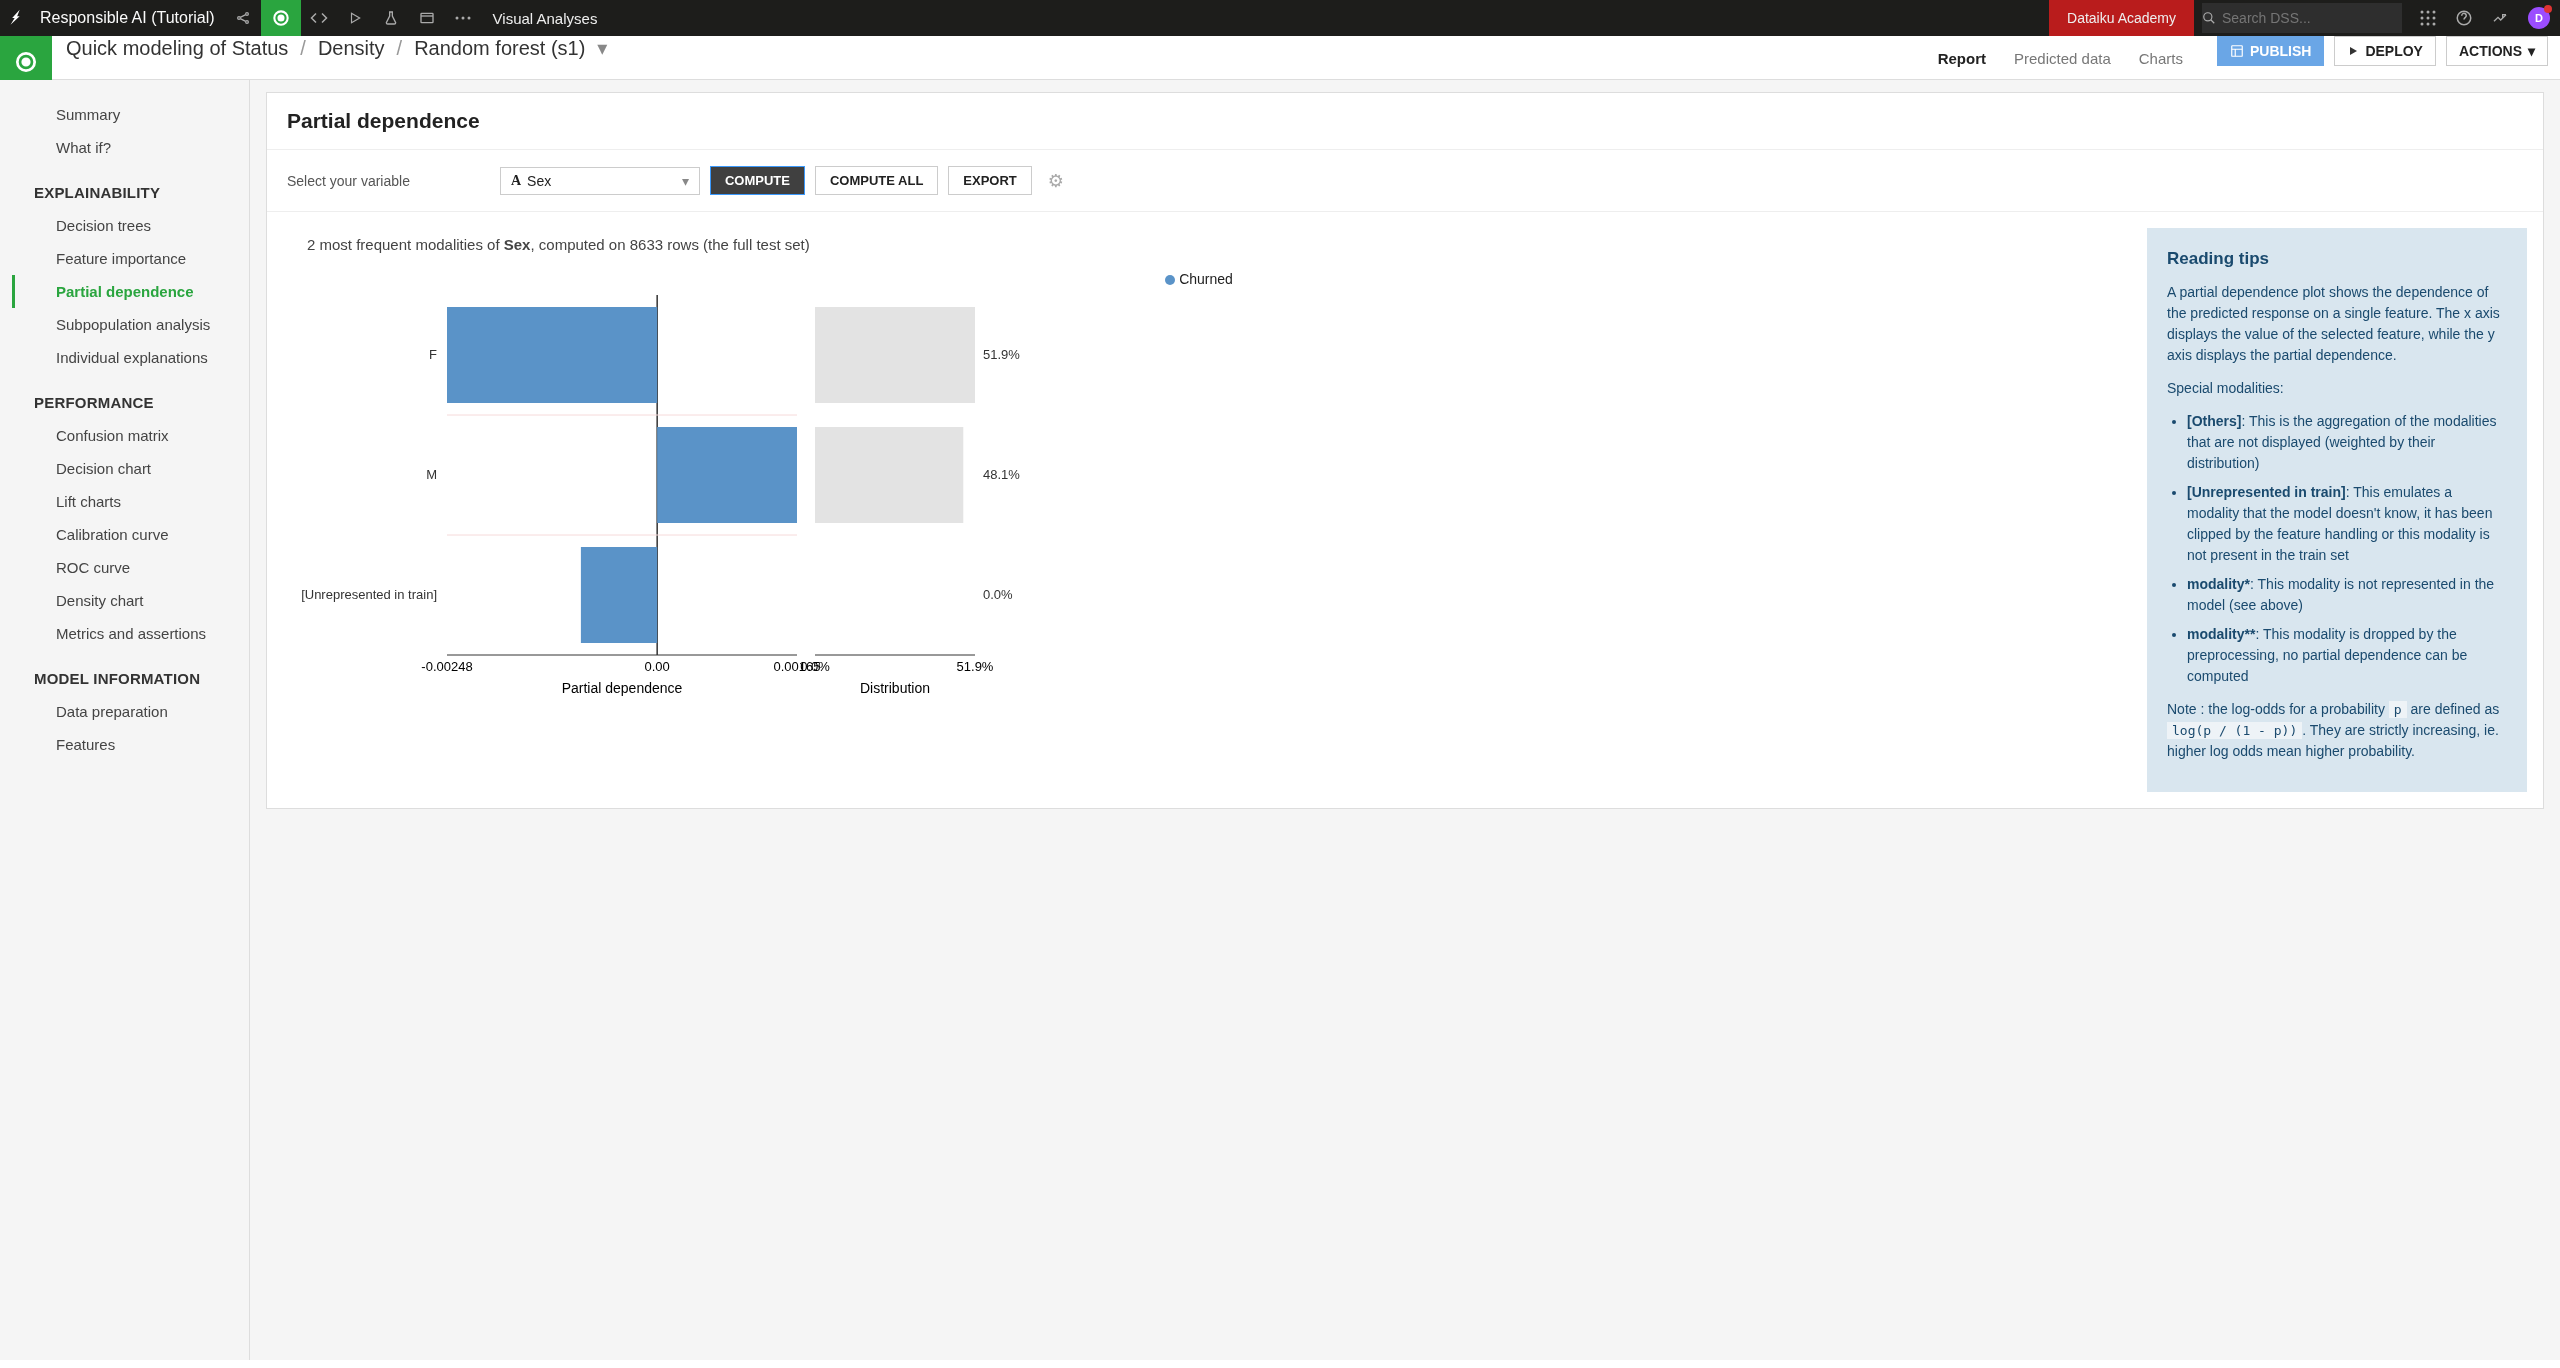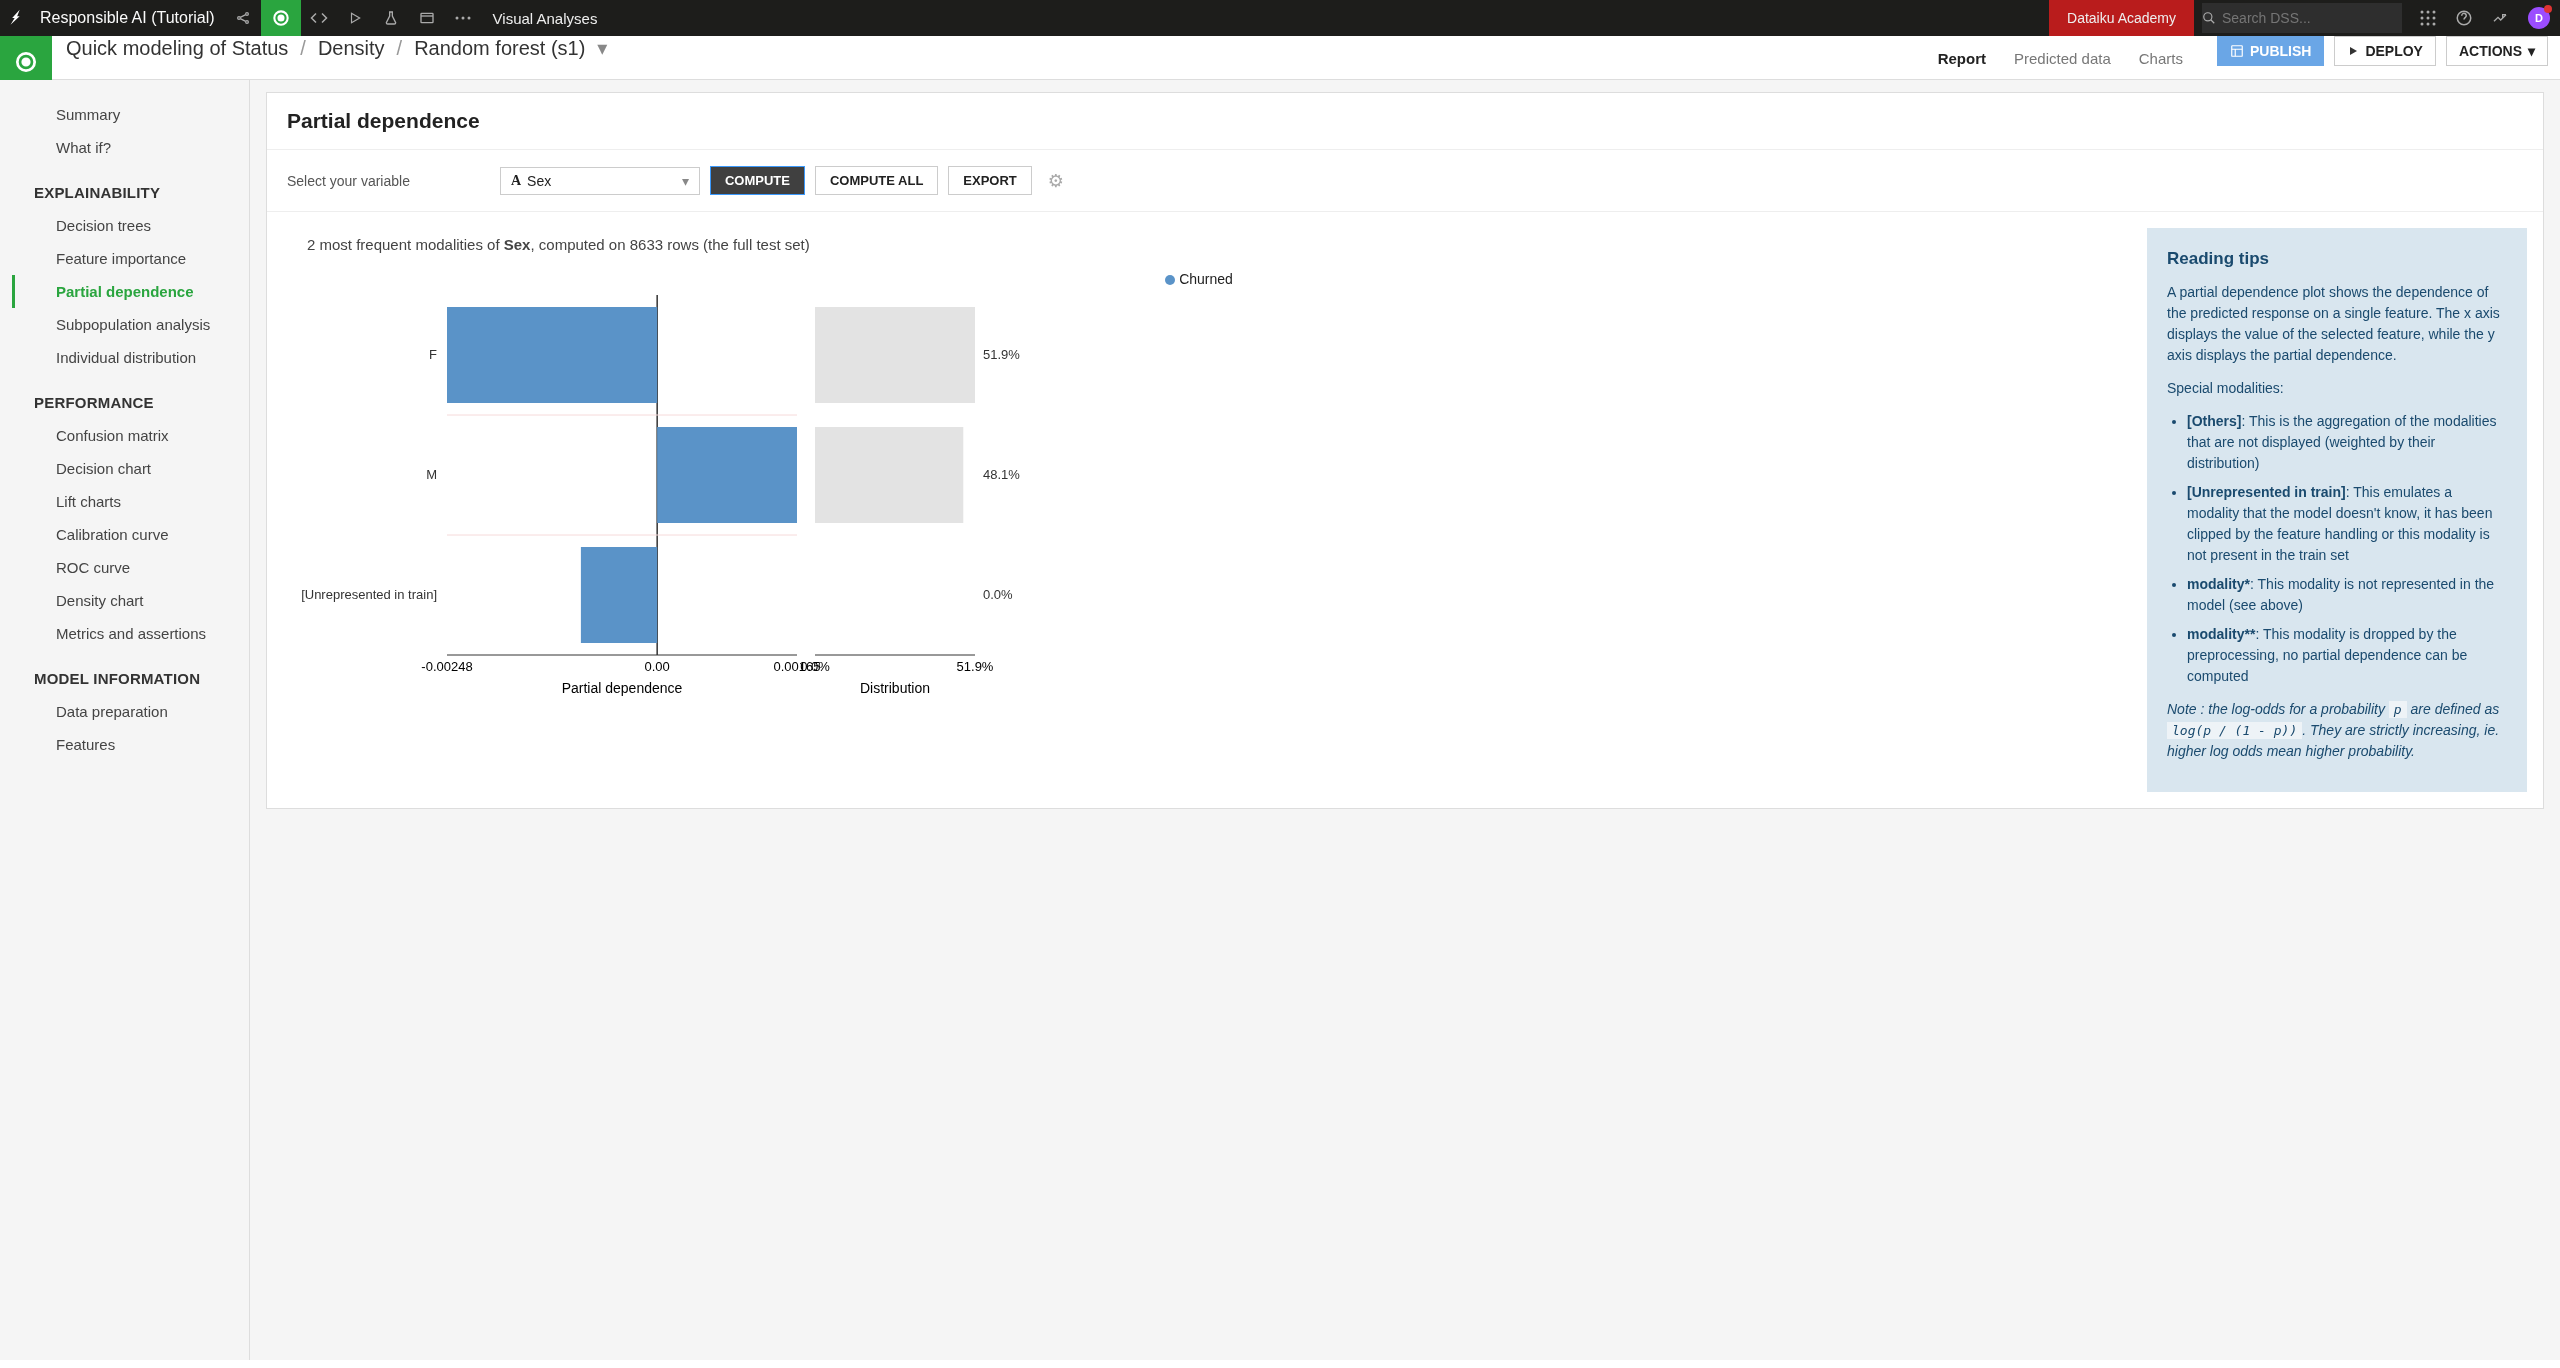--- a/index.html
+++ b/index.html
@@ -59,21 +59,21 @@
 .legend { text-align: center; margin-bottom: 8px; }
 .legend .dot { display: inline-block; width: 10px; height: 10px; border-radius: 50%; background: #5a93c8; margin-right: 4px; vertical-align: middle; }
 .barsvg { display: block; }
 
 .tips { width: 380px; margin: 16px; background: #d9e6ef; padding: 18px 20px; color: #1a4a6e; font-size: 14px; line-height: 1.5; }
 .tips h2 { font-size: 17px; font-weight: 600; margin-bottom: 10px; }
 .tips p { margin-bottom: 12px; }
 .tips ul { padding-left: 20px; margin-bottom: 12px; }
 .tips ul li { margin-bottom: 8px; }
 .tips .code { background: #eef3f7; padding: 1px 5px; font-family: monospace; font-size: 13px; }
-.tips .note { font-style: italic; }
+.tips .note { }
 </style>
 </head>
 <body>
 
 <div class="topbar">
   <div class="logo">
     <svg width="20" height="20" viewBox="0 0 24 24">
         <path fill="#fff" d="M3 20 L8 12 L5 12 L14 2 L11 10 L14 10 Z"></path>
       </svg>
   </div>
@@ -205,21 +205,21 @@
 
 <div class="main">
   <div class="sidebar" id="sidebar">
       <div class="item">Summary</div>
       <div class="item">What if?</div>
       <div class="section">EXPLAINABILITY</div>
       <div class="item">Decision trees</div>
       <div class="item">Feature importance</div>
       <div class="item active">Partial dependence</div>
       <div class="item">Subpopulation analysis</div>
-      <div class="item">Individual distribution</div>
+      <div class="item">Individual explanations</div>
       <div class="section">PERFORMANCE</div>
       <div class="item">Confusion matrix</div>
       <div class="item">Decision chart</div>
       <div class="item">Lift charts</div>
       <div class="item">Calibration curve</div>
       <div class="item">ROC curve</div>
       <div class="item">Density chart</div>
       <div class="item">Metrics and assertions</div>
       <div class="section">MODEL INFORMATION</div>
       <div class="item">Data preparation</div>

